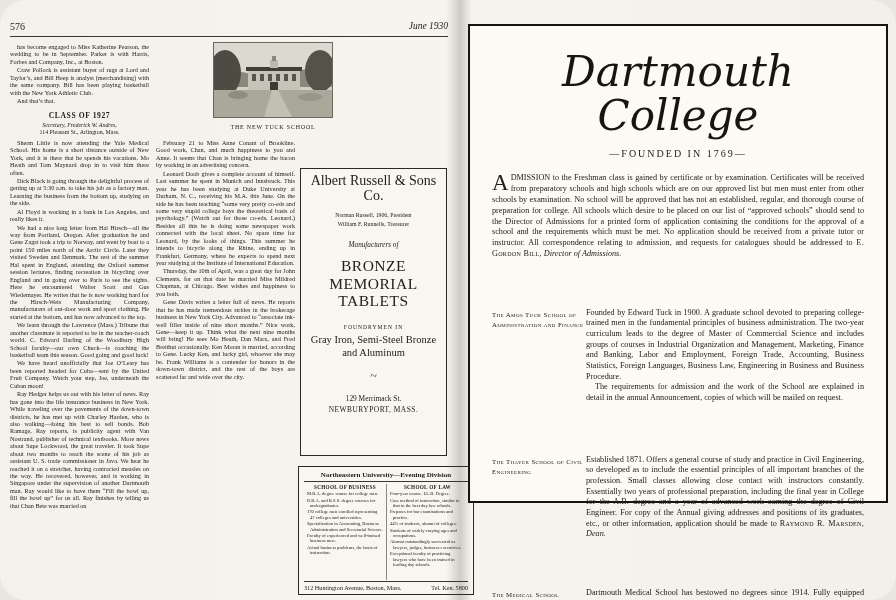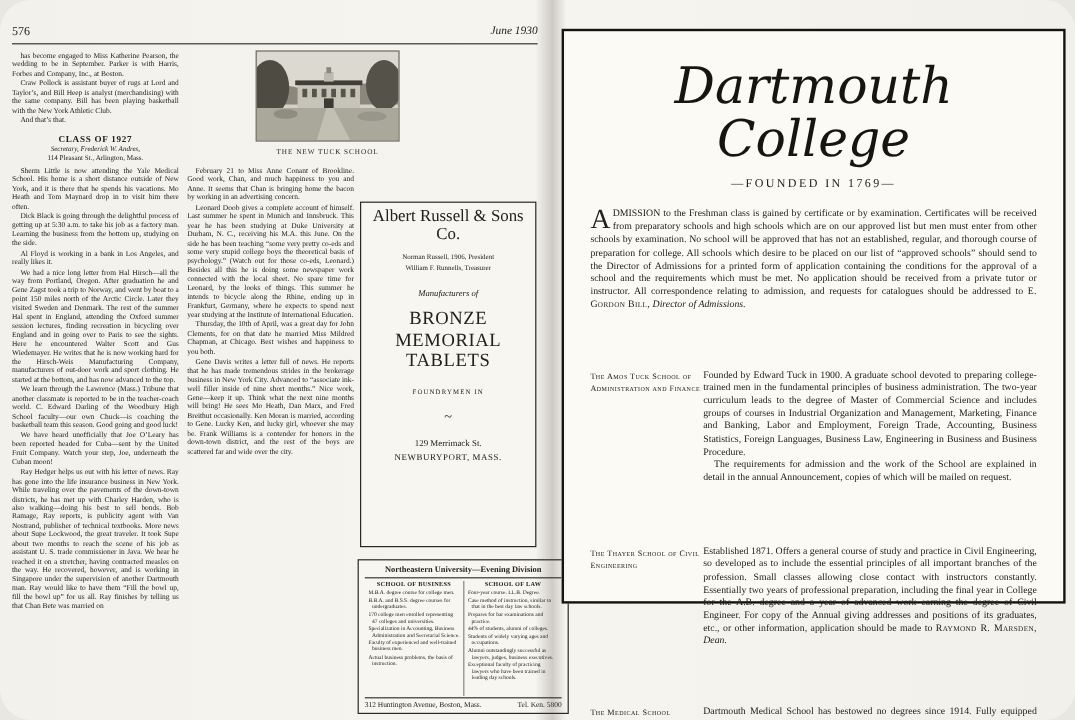--- a/index.html
+++ b/index.html
@@ -154,20 +154,21 @@
         </div>
     </div>
 
     <div class="ad-russell">
       <div class="ar-company">Albert Russell &amp; Sons Co.</div>
       <div class="ar-officer first">Norman Russell, 1906, President</div>
       <div class="ar-officer">William F. Runnells, Treasurer</div>
       <div class="ar-manu">Manufacturers of</div>
       <div class="ar-product">BRONZE MEMORIAL TABLETS</div>
       <div class="ar-foundry">FOUNDRYMEN IN</div>
+      <div class="ar-materials">Gray Iron, Semi-Steel Bronze and Aluminum</div>
       <div class="ar-ornament">~</div>
       <div class="ar-addr1">129 Merrimack St.</div>
       <div class="ar-addr2">NEWBURYPORT, MASS.</div>
     </div>
 
     <div class="ad-ne">
       <div class="ne-title">Northeastern University—Evening Division</div>
       <div class="ne-cols">
         <div class="ne-col">
           <div class="ne-col-header">SCHOOL OF BUSINESS</div>

